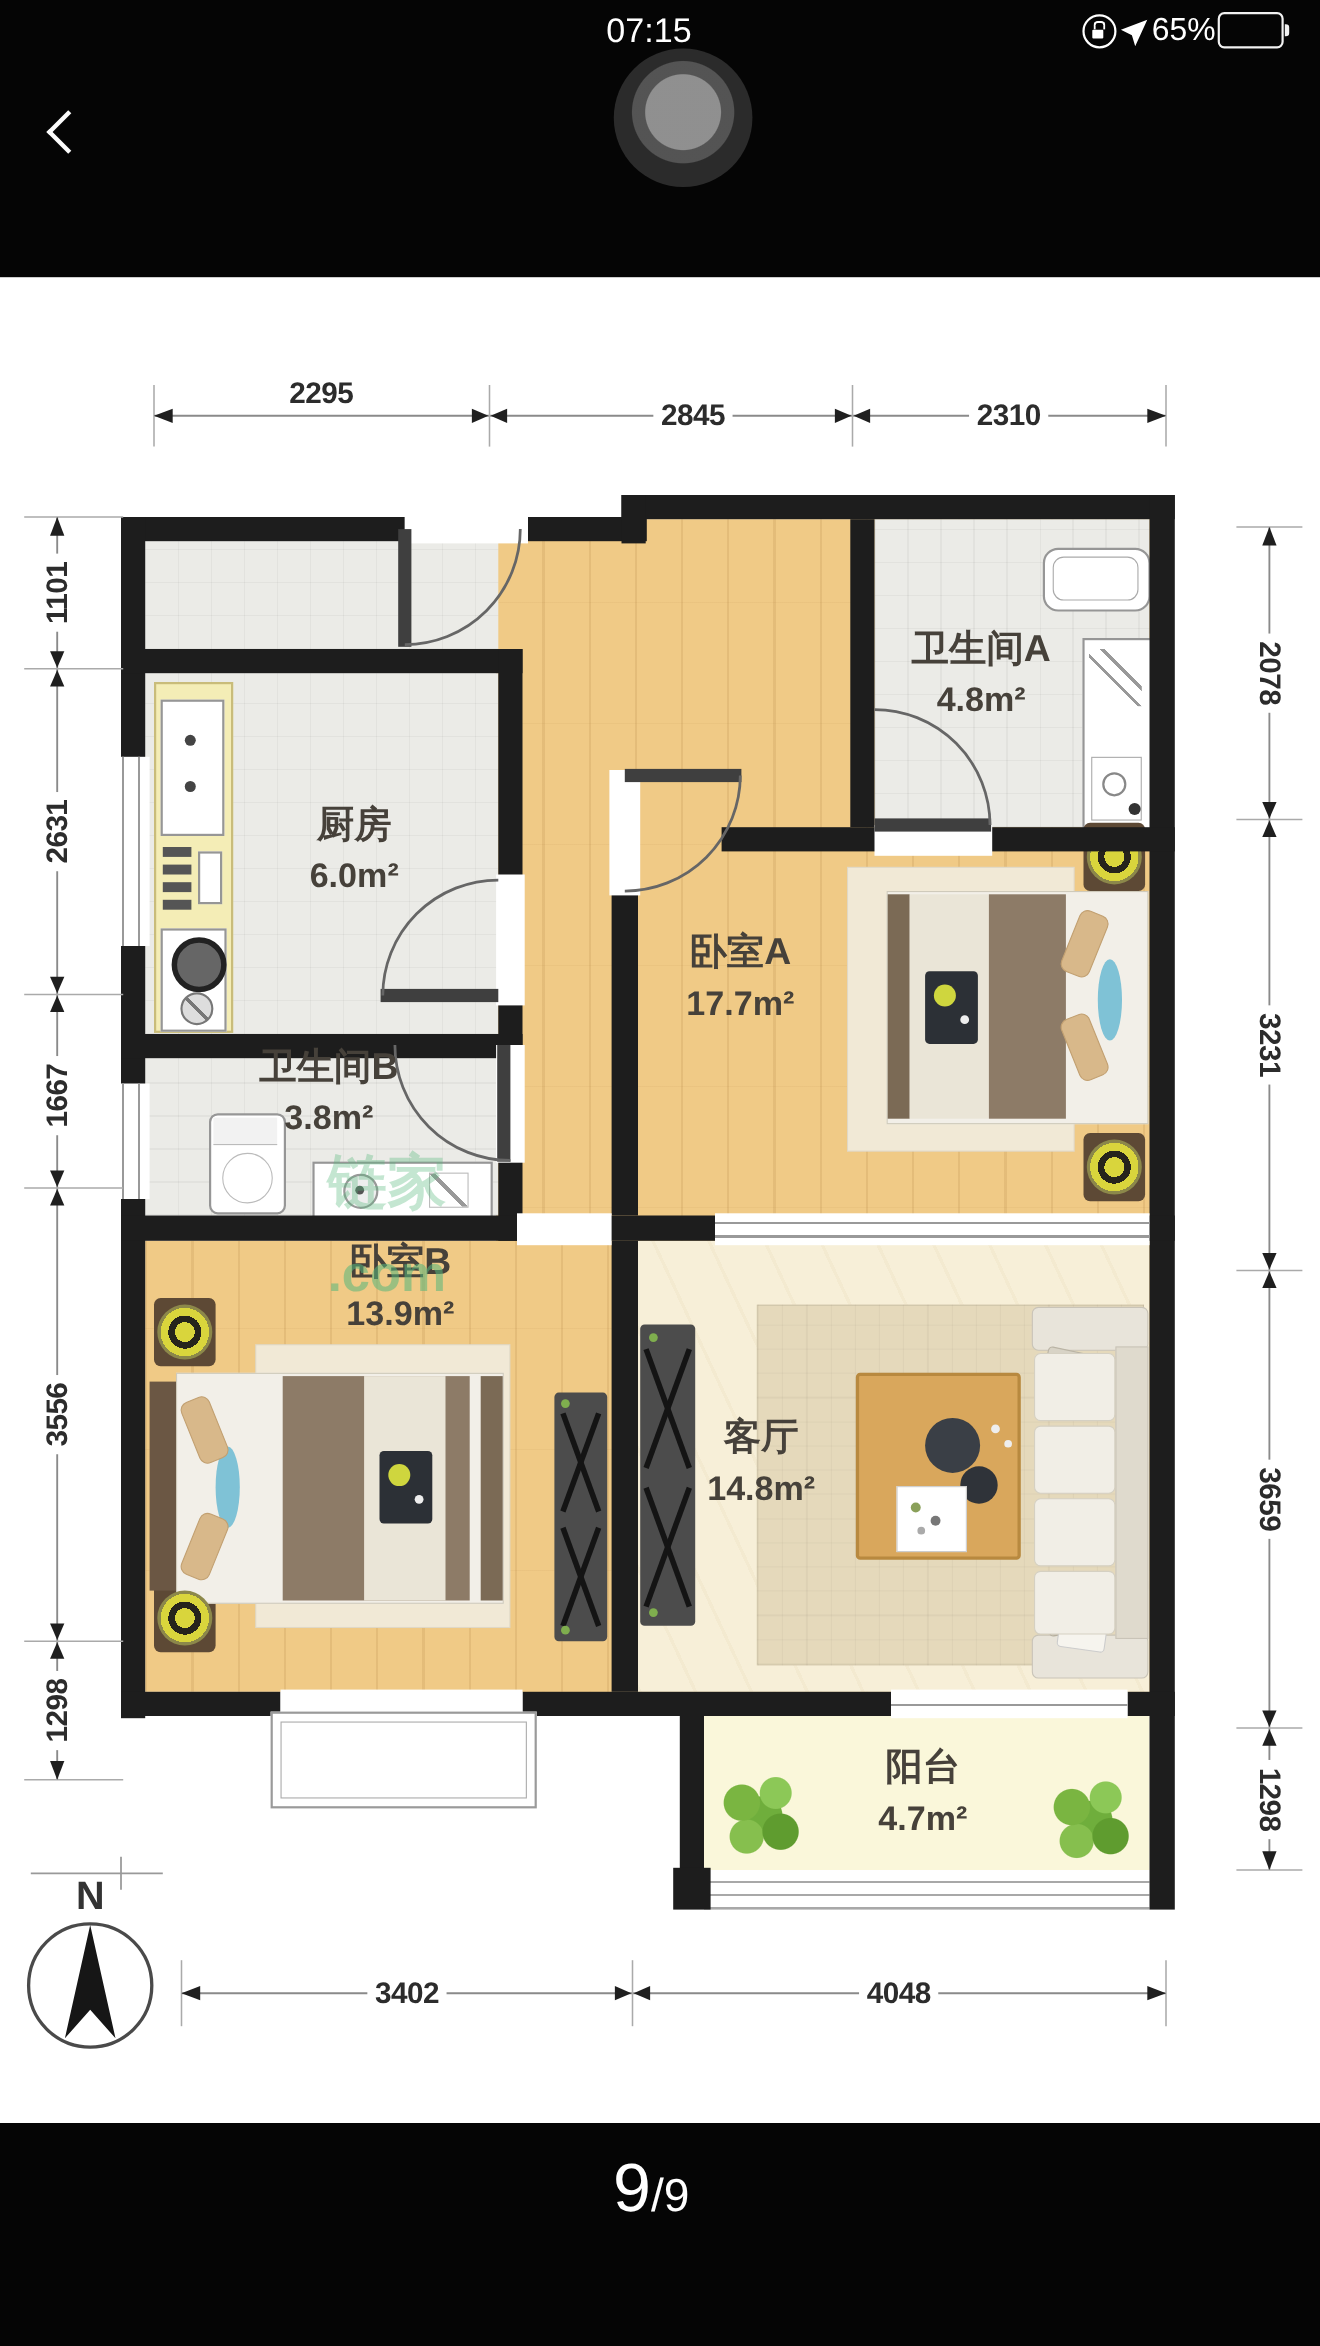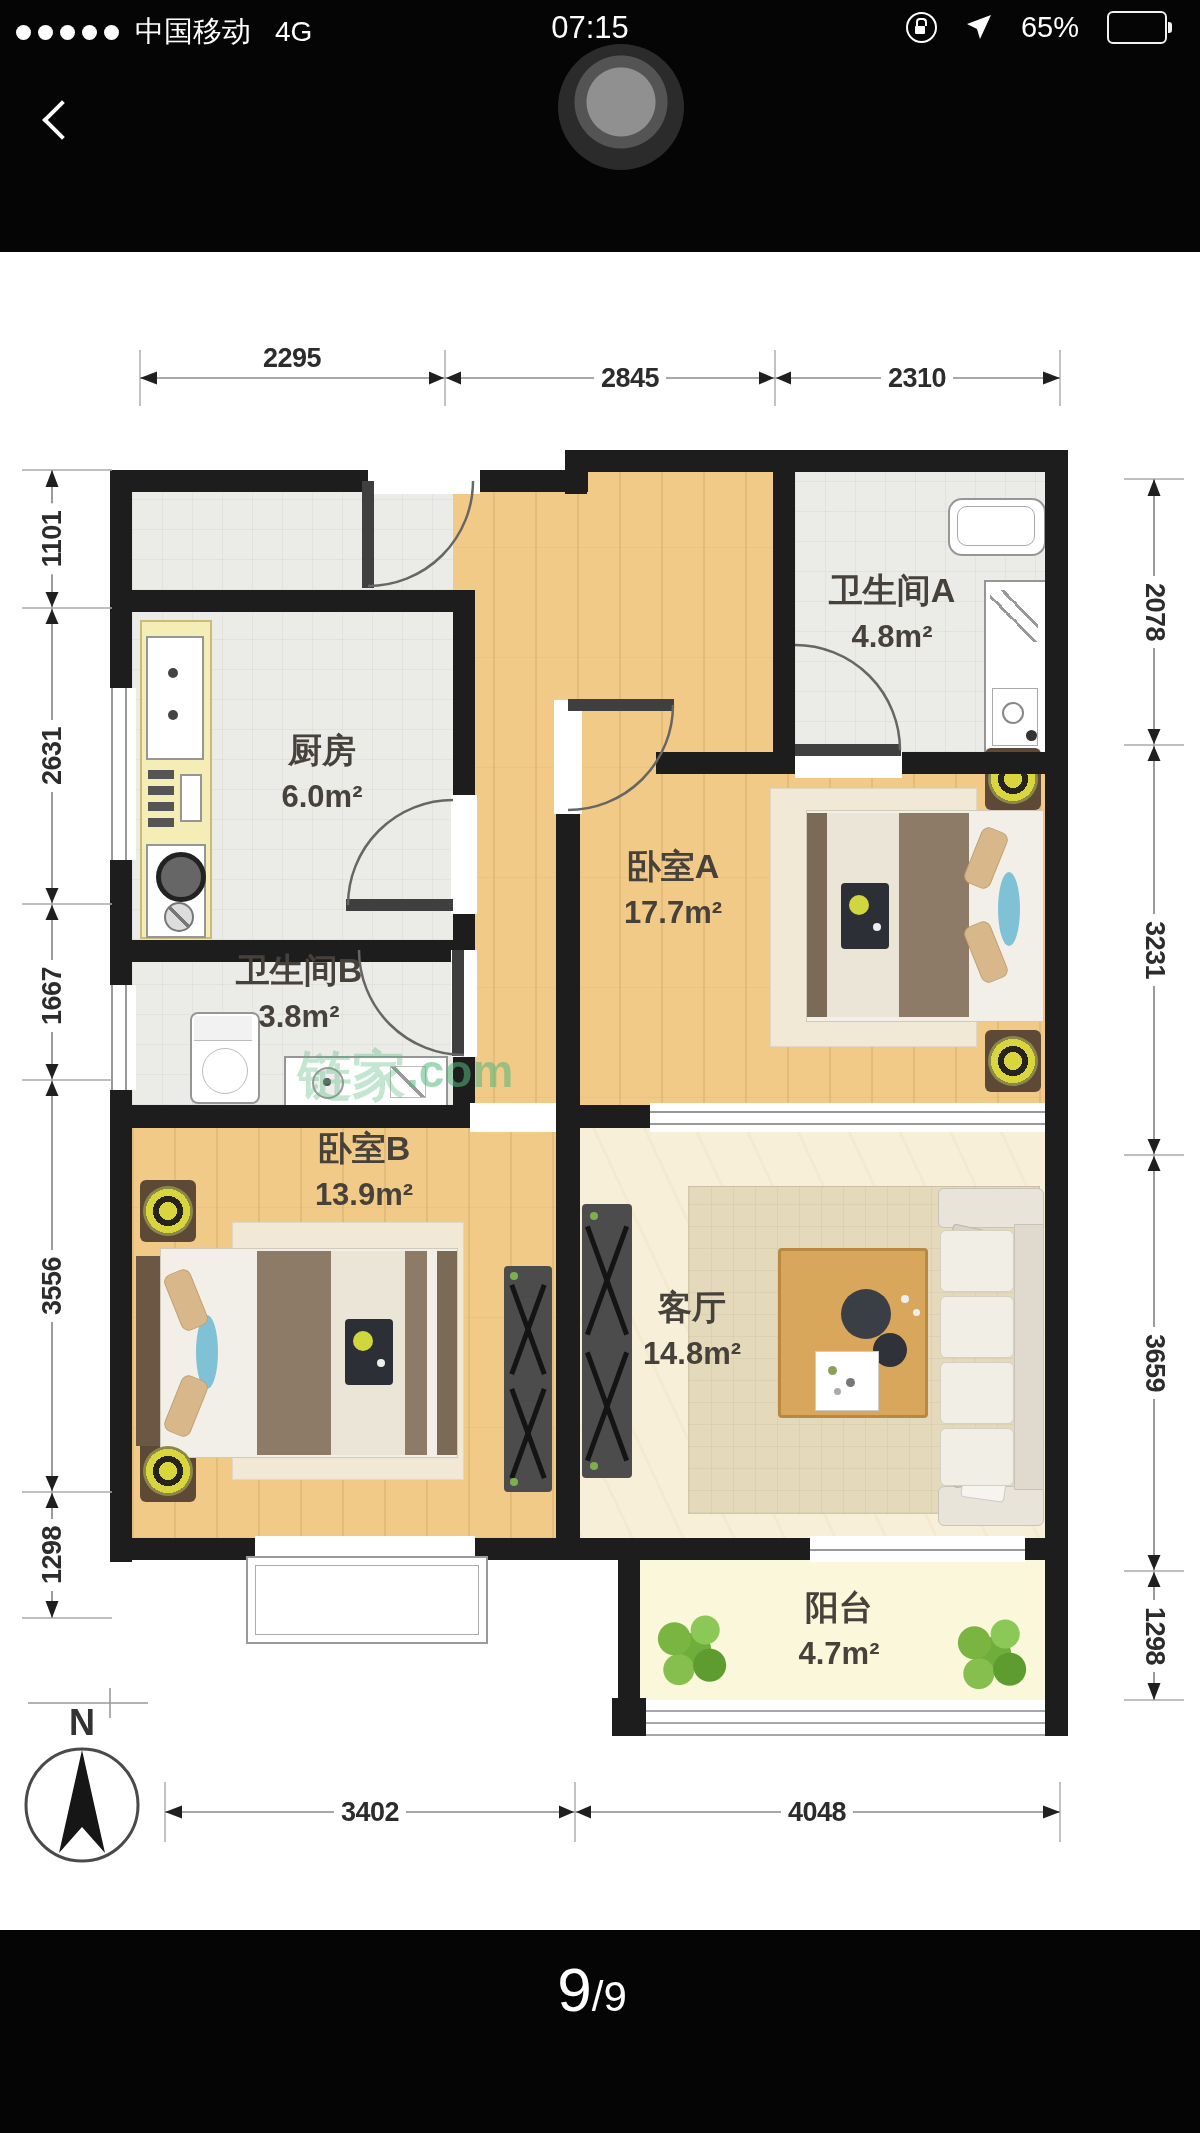--- a/index.html
+++ b/index.html
@@ -8,21 +8,21 @@
   .abs{position:absolute;}
 
   
   .header{position:absolute;left:0;top:0;width:1200px;height:252px;background:#050505;z-index:50;}
   .status-left{position:absolute;left:16px;top:12px;display:flex;align-items:center;gap:10px;}
   .sig-dots{display:flex;gap:7px;align-items:center;}
   .sig-dots i{width:15px;height:15px;border-radius:50%;background:#fff;display:block;}
   .carrier{color:#fff;font-size:29px;margin-left:6px;}
   .network{color:#fff;font-size:28px;margin-left:14px;}
   .time{position:absolute;left:490px;top:10px;width:200px;text-align:center;color:#fff;font-size:31px;z-index:60;}
-  .status-right{position:absolute;right:28px;top:10px;display:flex;align-items:center;gap:28px;height:34px;}
+  .status-right{position:absolute;right:28px;top:10px;display:flex;align-items:flex-end;gap:2px;height:34px;}
   .lock-icon{position:relative;width:27px;height:27px;border:2.5px solid #fff;border-radius:50%;}
   .lock-icon::before{content:"";position:absolute;left:8px;top:4px;width:7px;height:6px;border:2px solid #fff;border-bottom:none;border-radius:4px 4px 0 0;}
   .lock-icon::after{content:"";position:absolute;left:7px;top:12px;width:10px;height:8px;background:#fff;border-radius:1px;}
   .batt-pct{color:#fff;font-size:29px;}
   .battery{display:flex;align-items:center;}
   .batt-body{width:52px;height:25px;border:2px solid rgba(255,255,255,.95);border-radius:6px;padding:2px;}
   .batt-fill{width:62%;height:100%;background:#fff;border-radius:2px;}
   .batt-nub{width:4px;height:11px;background:rgba(255,255,255,.95);border-radius:0 3px 3px 0;margin-left:1px;}
   .title-orb{position:absolute;left:558px;top:44px;width:126px;height:126px;border-radius:50%;z-index:55;
     background:radial-gradient(circle at 50% 46%,#979797 0 34px,#585858 35px 46px,#2d2d2d 47px 63px);opacity:.95;}
@@ -62,21 +62,21 @@
   .linework{position:absolute;left:0;top:0;z-index:20;pointer-events:none;}
   .room-label{position:absolute;transform:translate(-50%,-50%);text-align:center;color:#46413a;font-weight:700;line-height:1.4;white-space:nowrap;z-index:22;}
   .room-name{font-size:34px;}
   .room-area{font-size:31px;}
   .dim-label{position:absolute;transform:translate(-50%,-50%);background:#fff;padding:0 7px;font-size:27px;font-weight:700;color:#2c2c2c;letter-spacing:-.5px;z-index:22;white-space:nowrap;}
   .dim-left{transform:translate(-50%,-50%) rotate(-90deg);}
   .dim-right{transform:translate(-50%,-50%) rotate(90deg);}
   .north-label{position:absolute;transform:translate(-50%,0);font-size:36px;font-weight:700;color:#333;z-index:22;}
   .watermark{position:absolute;left:292px;top:1046px;display:flex;align-items:flex-end;z-index:26;pointer-events:none;}
   .wm-main{font-size:118px;font-weight:800;letter-spacing:-5px;color:rgba(86,182,124,.5);line-height:1;}
-  .wm-side{display:flex;flex-direction:row;margin-left:6px;}
+  .wm-side{display:flex;flex-direction:column;margin-left:6px;gap:28px;}
   .wm-cn{font-size:54px;font-weight:700;color:rgba(86,182,124,.35);line-height:1.1;}
   .wm-com{font-size:46px;font-weight:700;color:rgba(86,182,124,.55);line-height:1.1;}
 
   
   .counter{background:#f4edb6;border:2px solid #c9bc7a;}
   .whitebox{background:#fff;border:2px solid #969696;}
   .lamp{position:absolute;width:50px;height:50px;border-radius:50%;z-index:4;
     background:radial-gradient(circle,#d9d53c 0 9px,#26241c 9px 15px,#d9d53c 15px 22px,#8c884a 22px 25px);}
   .nightstand{position:absolute;background:#5d4935;border-radius:6px;z-index:3;}
   .tvpanel{position:absolute;background:#4c4c4c;border-radius:4px;z-index:3;}
@@ -377,31 +377,20 @@
 
     <div class="watermark">
       <span class="wm-side">
         <span class="wm-cn">链家</span>
         <span class="wm-com">.com</span>
       </span>
     </div>
   </div>
 
   <div class="header">
-    <div class="status-left">
-      <span class="sig-dots">
-          <i></i>
-          <i></i>
-          <i></i>
-          <i></i>
-          <i></i>
-        </span>
-      <span class="carrier">中国移动</span>
-      <span class="network">4G</span>
-    </div>
     <div class="time">07:15</div>
     <div class="status-right">
       <span class="lock-icon"></span>
       <svg width="28" height="28" viewBox="0 0 28 28">
         <path d="M26 2 L2 11 L12 16 L15 26 Z" fill="#fff"></path>
       </svg>
       <span class="batt-pct">65%</span>
       <span class="battery">
         <span class="batt-body"><span class="batt-fill"></span></span>
           <span class="batt-nub"></span>

